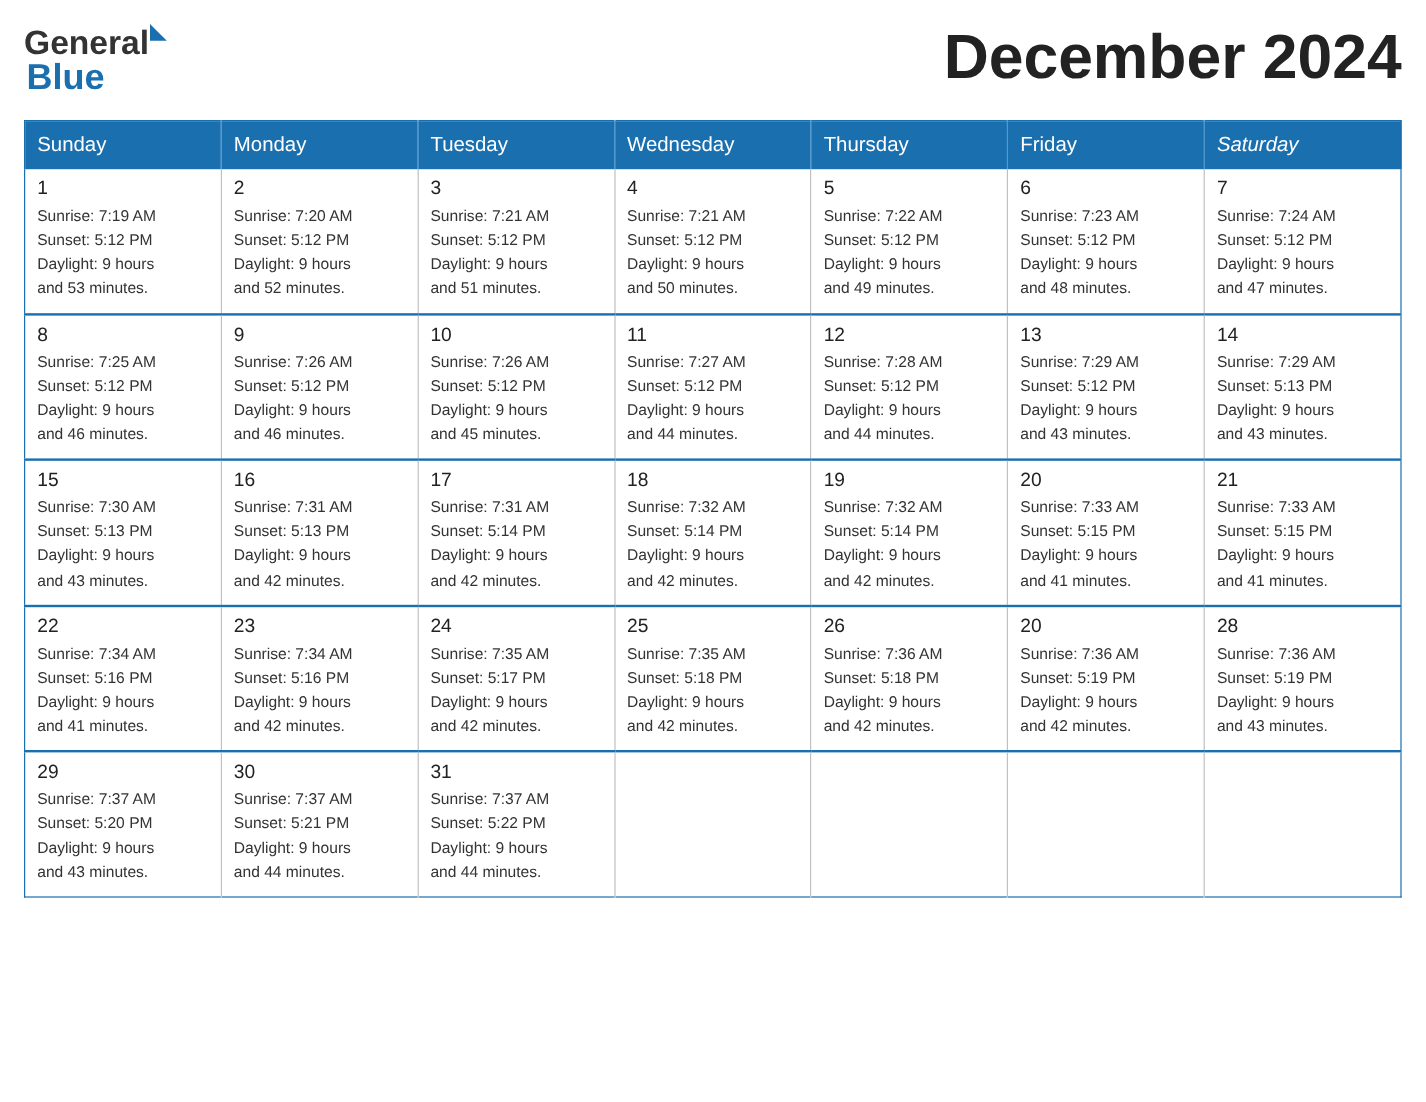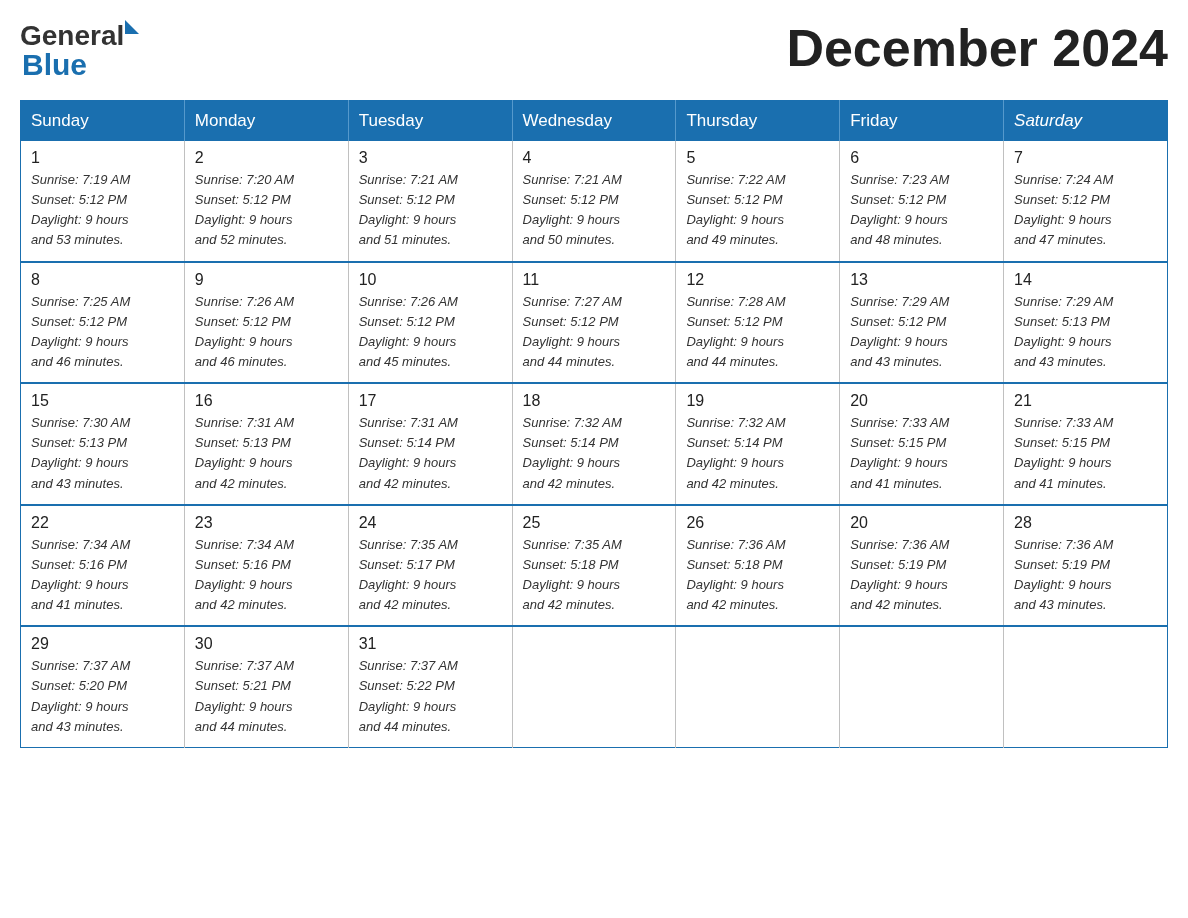--- a/index.html
+++ b/index.html
@@ -91,21 +91,20 @@
       font-size: 16px;
       font-weight: normal;
       display: block;
       margin-bottom: 3px;
       color: #222;
     }
     .day-info {
       font-size: 13px;
       color: #333;
       line-height: 1.55;
-      font-style: italic;
     }
     .empty-cell {
       background: #fff;
     }
   </style>
 </head>
 <body>
 
 <div class="header">
   <div class="logo">

